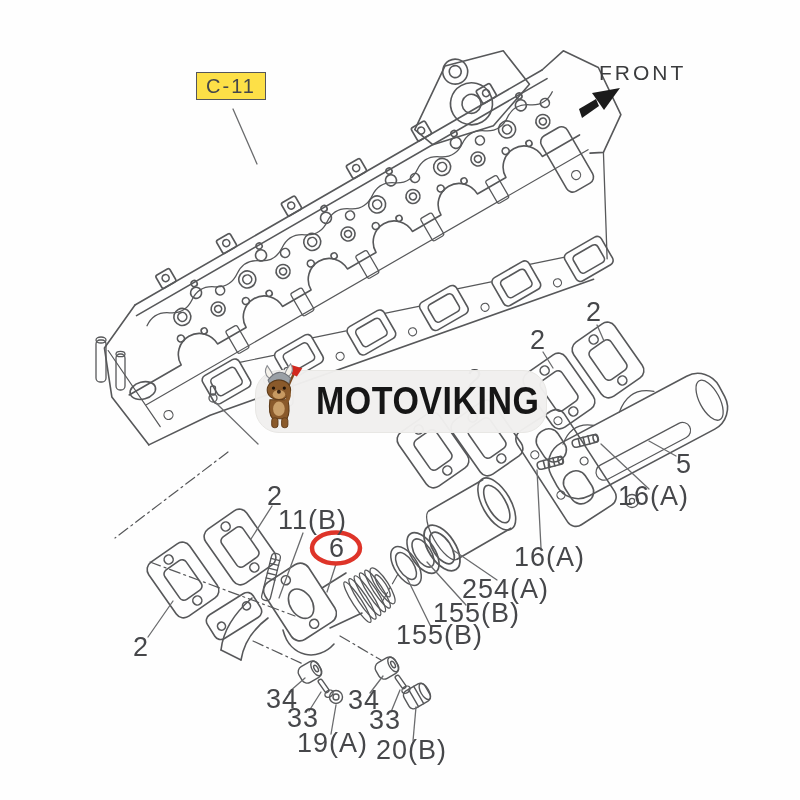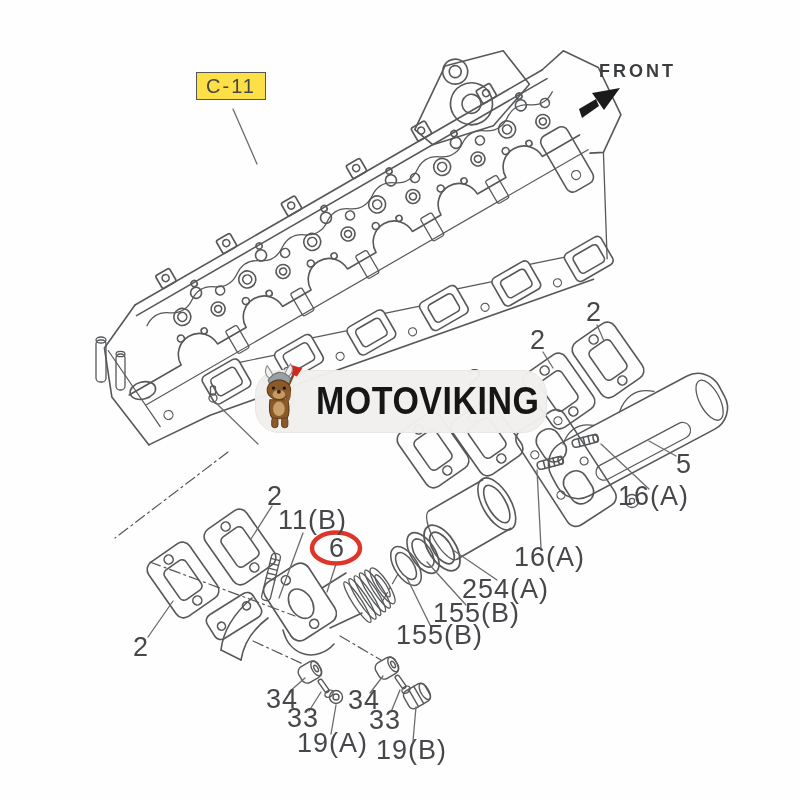--- a/index.html
+++ b/index.html
@@ -6,21 +6,21 @@
   #stage{position:relative;width:800px;height:800px;background:#fefefe;overflow:hidden;
          font-family:"Liberation Sans",sans-serif;}
   #diagram{position:absolute;left:0;top:0;z-index:1;}
   
   #labels{position:absolute;left:0;top:0;width:800px;height:800px;z-index:2;pointer-events:none;}
   .callout{position:absolute;color:#46474a;font-size:27px;font-weight:400;letter-spacing:1px;
            white-space:nowrap;line-height:1;}
   .ref-box{position:absolute;left:196px;top:72px;width:68px;height:26px;border:1.6px solid #55565a;
            color:#46474a;font-size:20px;letter-spacing:2px;display:flex;align-items:center;
            justify-content:center;background:#fde047;}
-  .front-label{position:absolute;left:599px;top:62px;color:#3b3c3e;font-size:18px;font-weight:700;
+  .front-label{position:absolute;left:599px;top:62px;color:#3b3c3e;font-size:21px;font-weight:400;
            letter-spacing:3px;line-height:1;}
   
   #logo{position:absolute;left:255px;top:370px;width:290px;height:61px;z-index:3;
         background:rgba(241,240,238,0.97);border:1px solid #e8e7e4;border-radius:24px;
         display:flex;align-items:center;}
   #logo .mascot{width:54px;height:72px;margin-left:4px;margin-top:-8px;flex:0 0 auto;}
   #logo .brand{color:#161616;font-size:34px;font-weight:900;letter-spacing:0.5px;
         transform:scaleY(1.12);transform-origin:center;margin-left:2px;white-space:nowrap;}
 </style>
 </head>
@@ -325,21 +325,21 @@
   <div class="callout" style="left:618px;top:483px">16(A)</div>
   <div class="callout" style="left:514px;top:544px">16(A)</div>
   <div class="callout" style="left:462px;top:576px">254(A)</div>
   <div class="callout" style="left:433px;top:600px">155(B)</div>
   <div class="callout" style="left:396px;top:622px">155(B)</div>
   <div class="callout" style="left:266px;top:686px">34</div>
   <div class="callout" style="left:287px;top:705px">33</div>
   <div class="callout" style="left:297px;top:730px">19(A)</div>
   <div class="callout" style="left:348px;top:687px">34</div>
   <div class="callout" style="left:369px;top:707px">33</div>
-  <div class="callout" style="left:376px;top:737px">19(B)</div>
+  <div class="callout" style="left:376px;top:737px">20(B)</div>
 </div>
 
 <div id="logo">
   <svg class="mascot" viewBox="0 0 60 80">
 
     <line x1="38" y1="12" x2="30" y2="30" stroke="#7a4a1f" stroke-width="2.6"></line>
     <polygon points="34,3 47,7 41,16 32,12" fill="#d2281e"></polygon>
 
     <path d="M10,18 Q3,12 8,4 Q13,11 15,16 Z" fill="#f4f1ea" stroke="#8d8f94" stroke-width="1.2"></path>
     <path d="M32,16 Q39,10 34,2 Q29,9 27,14 Z" fill="#f4f1ea" stroke="#8d8f94" stroke-width="1.2"></path>

